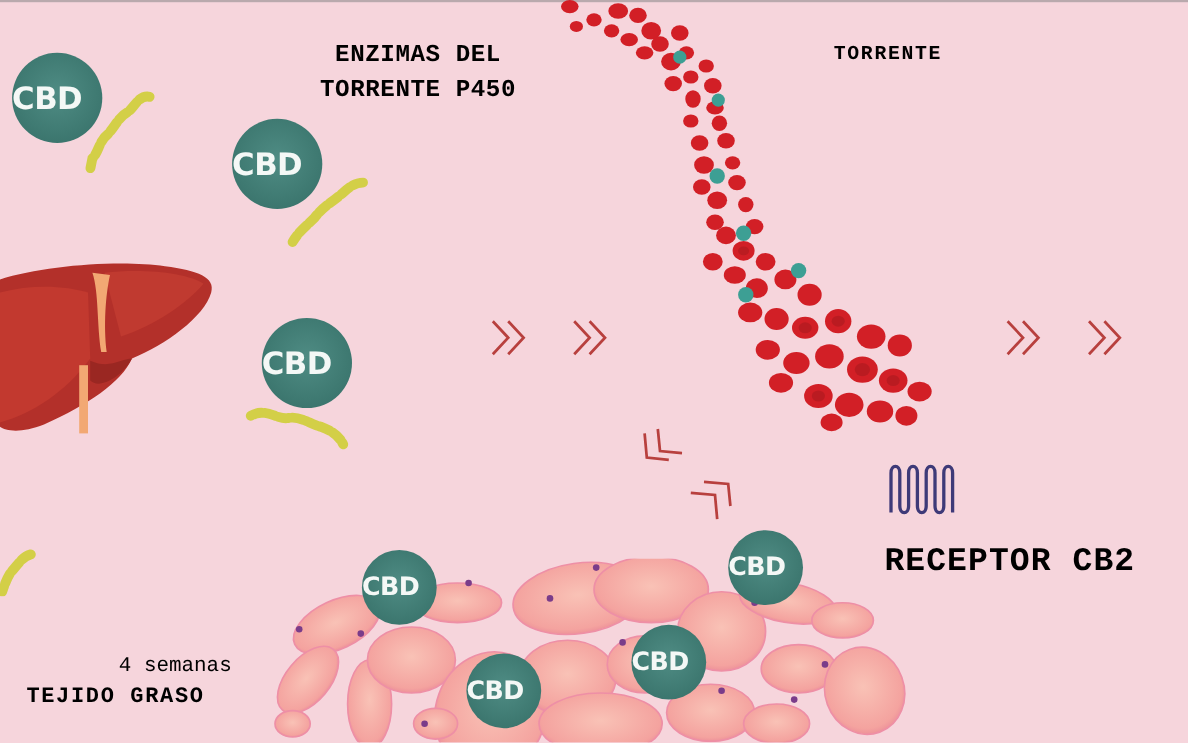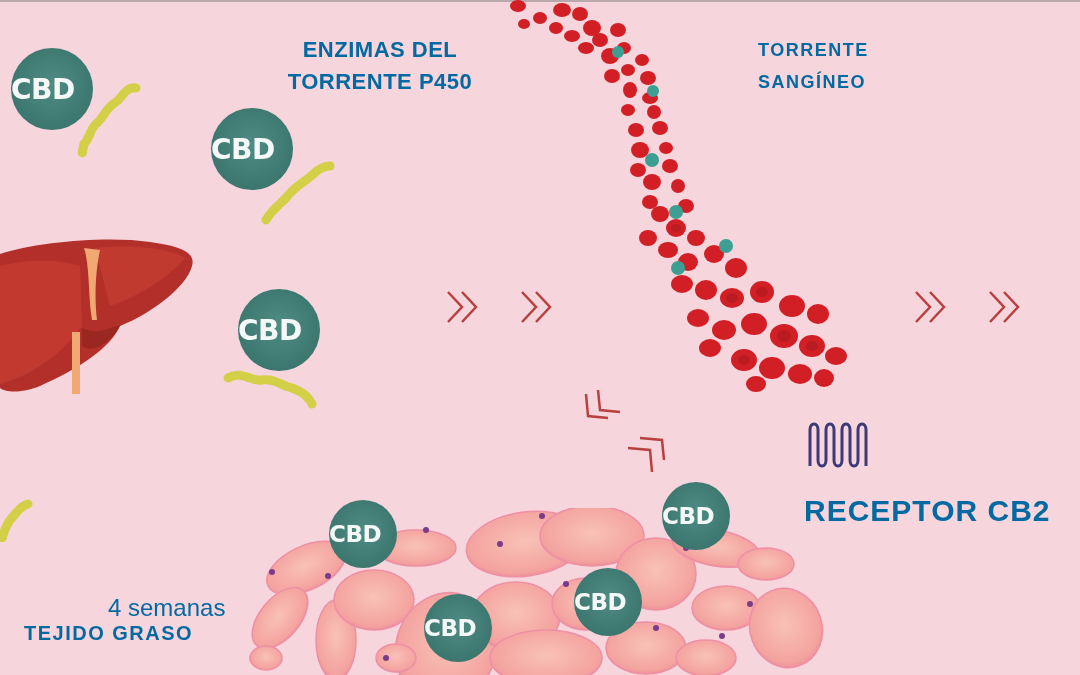--- a/index.html
+++ b/index.html
@@ -1,18 +1,18 @@
 <!DOCTYPE html>
 <html><head>
 <meta charset="utf-8">
 <style>
   html, body { margin:0; padding:0; }
   body { width:1080px; height:675px; overflow:hidden; background:#f6d5dc; position:relative; font-family:"Liberation Sans", sans-serif; }
   .topline { position:absolute; left:0; top:0; width:1080px; height:2px; background:#b9a9ad; }
-  .label { position:absolute; color:#0369a1; font-weight:700; letter-spacing:0.5px; font-family:Liberation Sans, sans-serif; }
+  .label { position:absolute; color:#000000; font-weight:700; letter-spacing:0.5px; font-family:Liberation Mono, monospace; }
   .label.center { text-align:center; }
   .cbd { position:absolute; border-radius:50%; background:radial-gradient(circle at 50% 45%, #4f8c84 0%, #3f7a72 60%, #356d66 100%); display:flex; align-items:center; justify-content:flex-start; color:#f4f8f6; font-weight:700; font-family:"DejaVu Sans", sans-serif; letter-spacing:-0.5px; }
   svg.abs { position:absolute; }
 </style>
 </head>
 <body>
 
 <div class="topline"></div>
 
 <svg class="abs" style="left:0;top:236px" width="200" height="170" viewBox="0 0 200 170">
@@ -46,21 +46,20 @@
 <div class="cbd" style="left:238px;top:289px;width:82px;height:82px;font-size:28px">
     <span>CBD</span>
   </div>
 
 <div class="label center" style="left:250px;top:34px;width:260px;font-size:22px;line-height:32px">
   <div>ENZIMAS DEL</div>
   <div>TORRENTE P450</div>
 </div>
 <div class="label" style="left:758px;top:34px;font-size:18px;line-height:32px;letter-spacing:1.5px">
   <div>TORRENTE</div>
-  <div>SANGÍNEO</div>
 </div>
 
 <svg class="abs" style="left:500px;top:0" width="360" height="395" viewBox="0 0 360 395">
   <g fill="#d21f26">
     <ellipse cx="18" cy="6" rx="8" ry="6"></ellipse>
       <ellipse cx="40" cy="18" rx="7" ry="6"></ellipse>
       <ellipse cx="24" cy="24" rx="6" ry="5"></ellipse>
     <ellipse cx="62" cy="10" rx="9" ry="7"></ellipse>
       <ellipse cx="80" cy="14" rx="8" ry="7"></ellipse>
       <ellipse cx="56" cy="28" rx="7" ry="6"></ellipse>
@@ -150,21 +149,21 @@
 <svg class="abs" style="left:578px;top:386px" width="100" height="88" viewBox="0 0 100 88">
   <path d="M8,8 L10,30 L30,32 M20,4 L22,24 L42,26" stroke="#b8403e" stroke-width="2.5" fill="none"></path>
   <path d="M58,68 L80,70 L82,92 M70,58 L92,60 L94,80" stroke="#b8403e" stroke-width="2.5" fill="none" transform="translate(-8,-6)"></path>
 </svg>
 
 <svg class="abs" style="left:806px;top:420px" width="64" height="52" viewBox="0 0 64 52">
   <path d="M4,46 L4,10 C4,2 12,2 12,10 L12,40 C12,48 20,48 20,40 L20,10 C20,2 28,2 28,10 L28,40 C28,48 36,48 36,40 L36,10 C36,2 44,2 44,10 L44,40 C44,48 52,48 52,40 L52,10 C52,2 60,2 60,10 L60,46" stroke="#3e3a78" stroke-width="3" fill="none"></path>
 </svg>
 <div class="label" style="left:804px;top:494px;font-size:30px;letter-spacing:1px">RECEPTOR CB2</div>
 
-<div class="label" style="left:108px;top:594px;font-size:24px;font-weight:500;letter-spacing:0">4 semanas</div>
+<div class="label" style="left:108px;top:594px;font-size:19px;font-weight:500;letter-spacing:0">4 semanas</div>
 <div class="label" style="left:24px;top:622px;font-size:20px;letter-spacing:1.5px">TEJIDO GRASO</div>
 
 <svg class="abs" style="left:246px;top:508px" width="580" height="167" viewBox="0 0 580 167">
   <defs>
     <radialGradient id="fatg" cx="50%" cy="45%" r="60%">
       <stop offset="0%" stop-color="#f9c2b6"></stop>
       <stop offset="80%" stop-color="#f4a39f"></stop>
       <stop offset="100%" stop-color="#e98596"></stop>
     </radialGradient>
   </defs>

